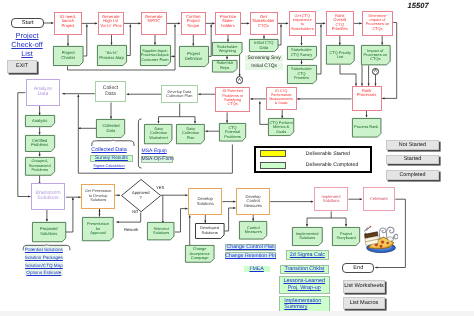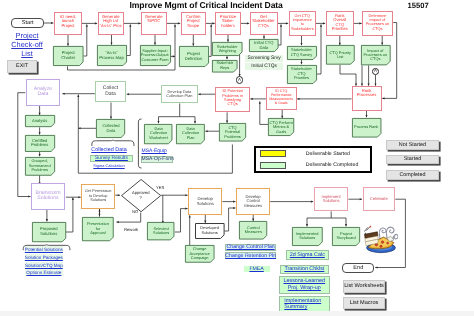--- a/index.html
+++ b/index.html
@@ -9,21 +9,21 @@
 .n{position:absolute;box-sizing:border-box;display:flex;flex-direction:column;align-items:center;justify-content:center;text-align:center;}
 .n span{display:block;white-space:nowrap;line-height:1.13;}
 .red{border:0.9px solid #E8828E;background:#fff;color:#FF2D2D;justify-content:flex-start;padding-top:1.6px;}
 .grn{color:#14661f;}
 .orn{border:0.9px solid #E9A758;background:#fff;color:#3d3d3d;}
 .pnk{border:0.9px solid #E9A2AE;background:#fff;color:#D24B5E;}
 .pur{border:0.9px solid #BFA8E2;background:#fff;color:#B79BE0;}
 .gbx{border:1.1px solid #A8D0A8;background:#fff;color:#3f3f3f;}
 .wdoc{color:#1b1b1b;}
 .title{position:absolute;font-weight:bold;color:#0d0d0d;letter-spacing:-0.1px;}
-.docnum{position:absolute;font-weight:bold;color:#0d0d0d;}
+.docnum{position:absolute;font-weight:bold;color:#0d0d0d;font-style:italic;}
 .term{position:absolute;box-sizing:border-box;border:1.1px solid #4a4a4a;border-radius:4px;background:#fff;
       display:flex;align-items:center;justify-content:center;color:#1b1b1b;}
 .btn{position:absolute;box-sizing:border-box;background:#e4e4e4;color:#111;
      border:0.7px solid #c9c9c9;box-shadow:1.6px 1.6px 0 0 #4a4a4a;
      display:flex;align-items:center;justify-content:center;}
 .sblink{position:absolute;text-align:center;color:#2a35c8;text-decoration:underline;line-height:1.2;}
 .legend{position:absolute;box-sizing:border-box;border:2px solid #000;background:#fff;}
 .sw{position:absolute;box-sizing:border-box;border:1px solid #555;}
 .lgt{position:absolute;color:#111;white-space:nowrap;}
 .bottombar{position:absolute;left:0;top:311px;width:474px;height:5px;background:#f4f4f4;}
@@ -610,21 +610,20 @@
     </div>
 <div class="btn" style="left:386px;top:169.8px;width:52.9px;height:10.7px;font-size:5.4px">
       <span>Completed</span>
     </div>
 <div class="btn" style="left:342.8px;top:279.7px;width:42.5px;height:13.2px;font-size:5.6px">
       <span>List Worksheets</span>
     </div>
 <div class="btn" style="left:342.8px;top:296.5px;width:42.5px;height:12.7px;font-size:5.6px">
       <span>List Macros</span>
     </div>
-<div class="title" style="left:129.5px;top:0.4px;font-size:8.6px;">Improve Mgmt of Critical Incident Data</div>
 <div class="docnum" style="left:407.5px;top:1.2px;font-size:7.6px;">15507</div>
 <div class="sblink" style="left:3px;top:32.2px;width:48px;font-size:7.4px;line-height:1.18;">
       <span style="display:block">Project</span>
       <span style="display:block">Check-off</span>
       <span style="display:block">List</span>
     </div>
 <div style="position:absolute;left:120.6px;top:179.4px;width:40.2px;height:33.2px;">
       <svg width="40.2" height="33.2" viewBox="0 0 40.2 33.2" style="position:absolute;left:0;top:0">
         <polygon points="20.1,0.5 39.7,16.6 20.1,32.7 0.5,16.6" fill="#fff" stroke="#333" stroke-width="0.9"></polygon>
       </svg>

